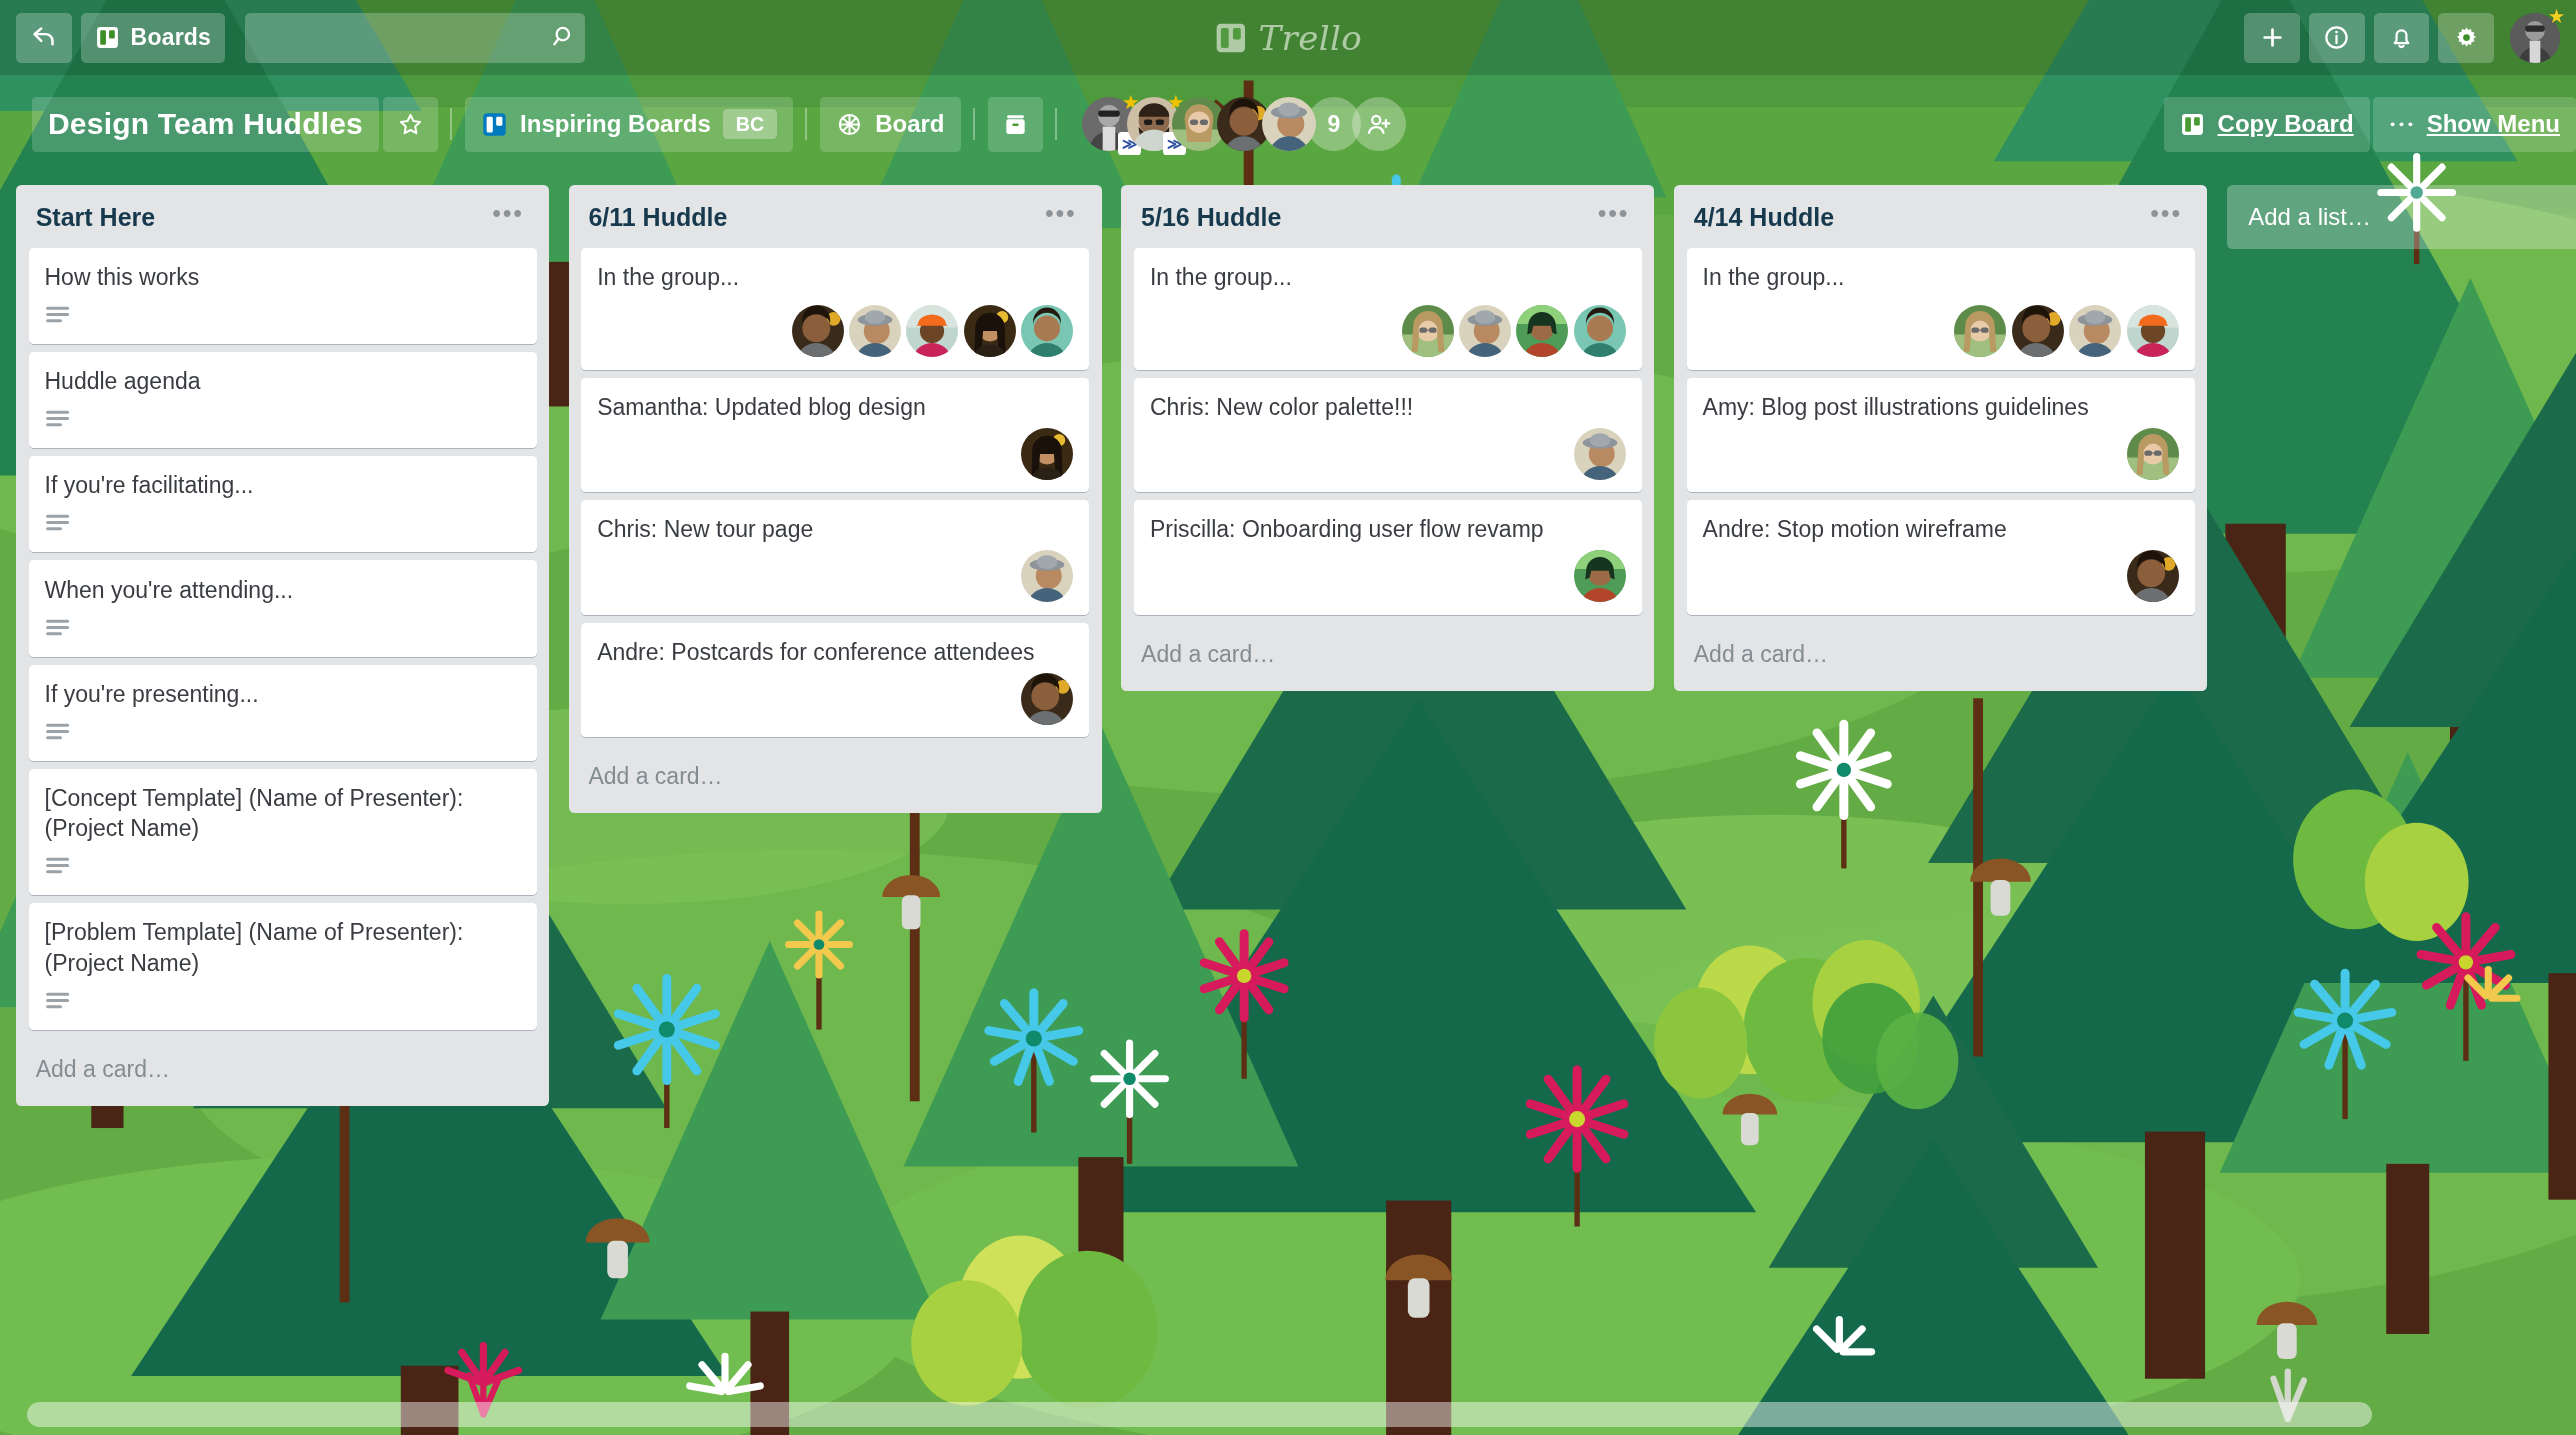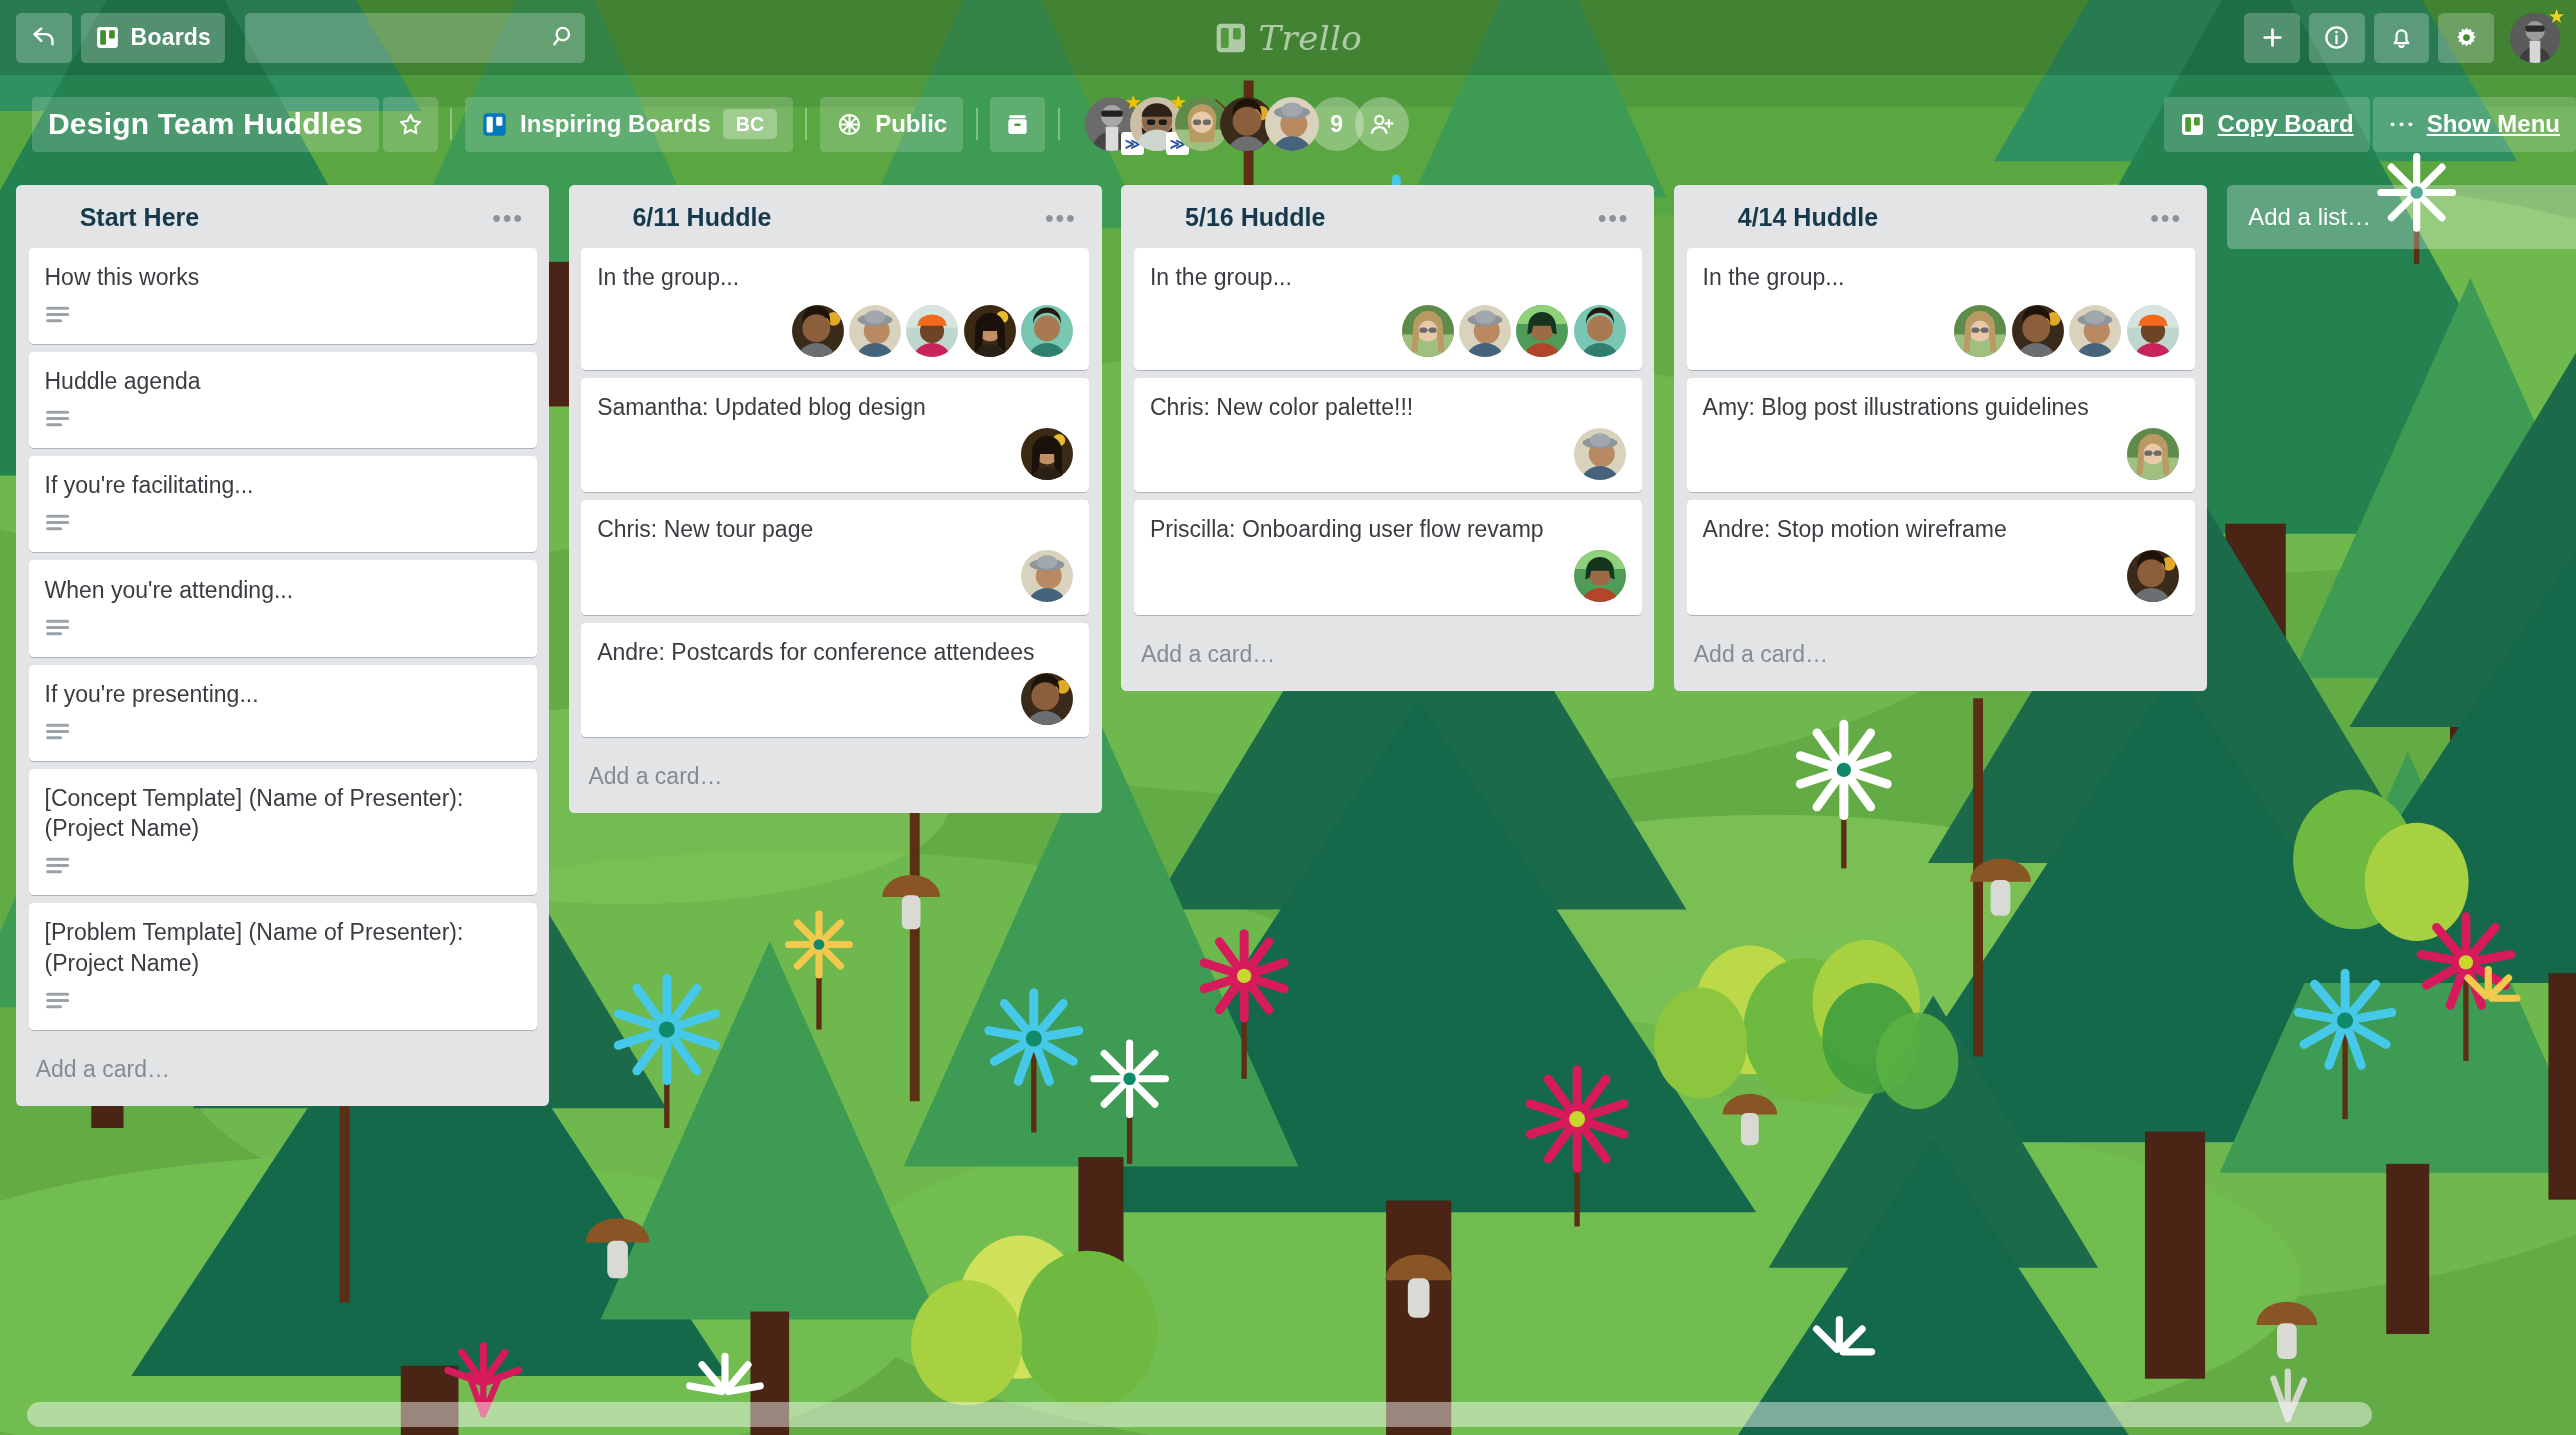--- a/index.html
+++ b/index.html
@@ -140,23 +140,22 @@
   }
   .list {
     width: 533px; flex: 0 0 533px;
     background: #e2e4e6;
     border-radius: 5.4px;
     padding: 0 0 3.6px 0;
     max-height: 1190px;
     display: flex; flex-direction: column;
   }
   .list-header {
-    display: flex; align-items: center; justify-content: space-between;
+    display: flex; align-items: flex-start; justify-content: space-between;
     padding: 19.7px 19.7px 16px 19.7px;
-    margin-left: 44px;
   }
   .list-title { font-size: 25px; font-weight: bold; color: #17394d; line-height:1.1; }
   .list-menu {
     color: #8c9499; font-size: 25px; line-height: .6;
     letter-spacing: 1.8px; cursor: pointer; padding: 1.8px 5.4px;
   }
   .cards { padding: 0 12.5px; overflow: hidden; }
   .card {
     background: #fff; border-radius: 4.5px;
     box-shadow: 0 0.9px 0 rgba(9,30,66,0.25);
@@ -681,21 +680,21 @@
 
   <div class="bb-sep"></div>
 
   <div class="bb-item">
     <span class="ico">
       <svg width="27" height="27" viewBox="0 0 24 24" fill="none" stroke="#fff" stroke-width="1.8">
         <circle cx="12" cy="12" r="8.5"></circle>
         <path d="M3.5 12 H20.5 M12 3.5 V20.5 M5.8 6 L18.2 18 M18.2 6 L5.8 18"></path>
       </svg>
     </span>
-    <span class="bb-text">Public</span>
+    <span class="bb-text">Board</span>
   </div>
 
   <div class="bb-sep"></div>
 
   <div class="bb-item bb-archive">
     <span class="ico">
       <svg width="25" height="25" viewBox="0 0 24 24" fill="#fff">
         <rect x="4" y="3" width="16" height="3" rx="1.2"></rect>
         <rect x="3.2" y="7" width="17.6" height="14" rx="2"></rect>
         <rect x="9" y="11" width="6" height="2.4" rx="1" fill="#4a9b33"></rect>

